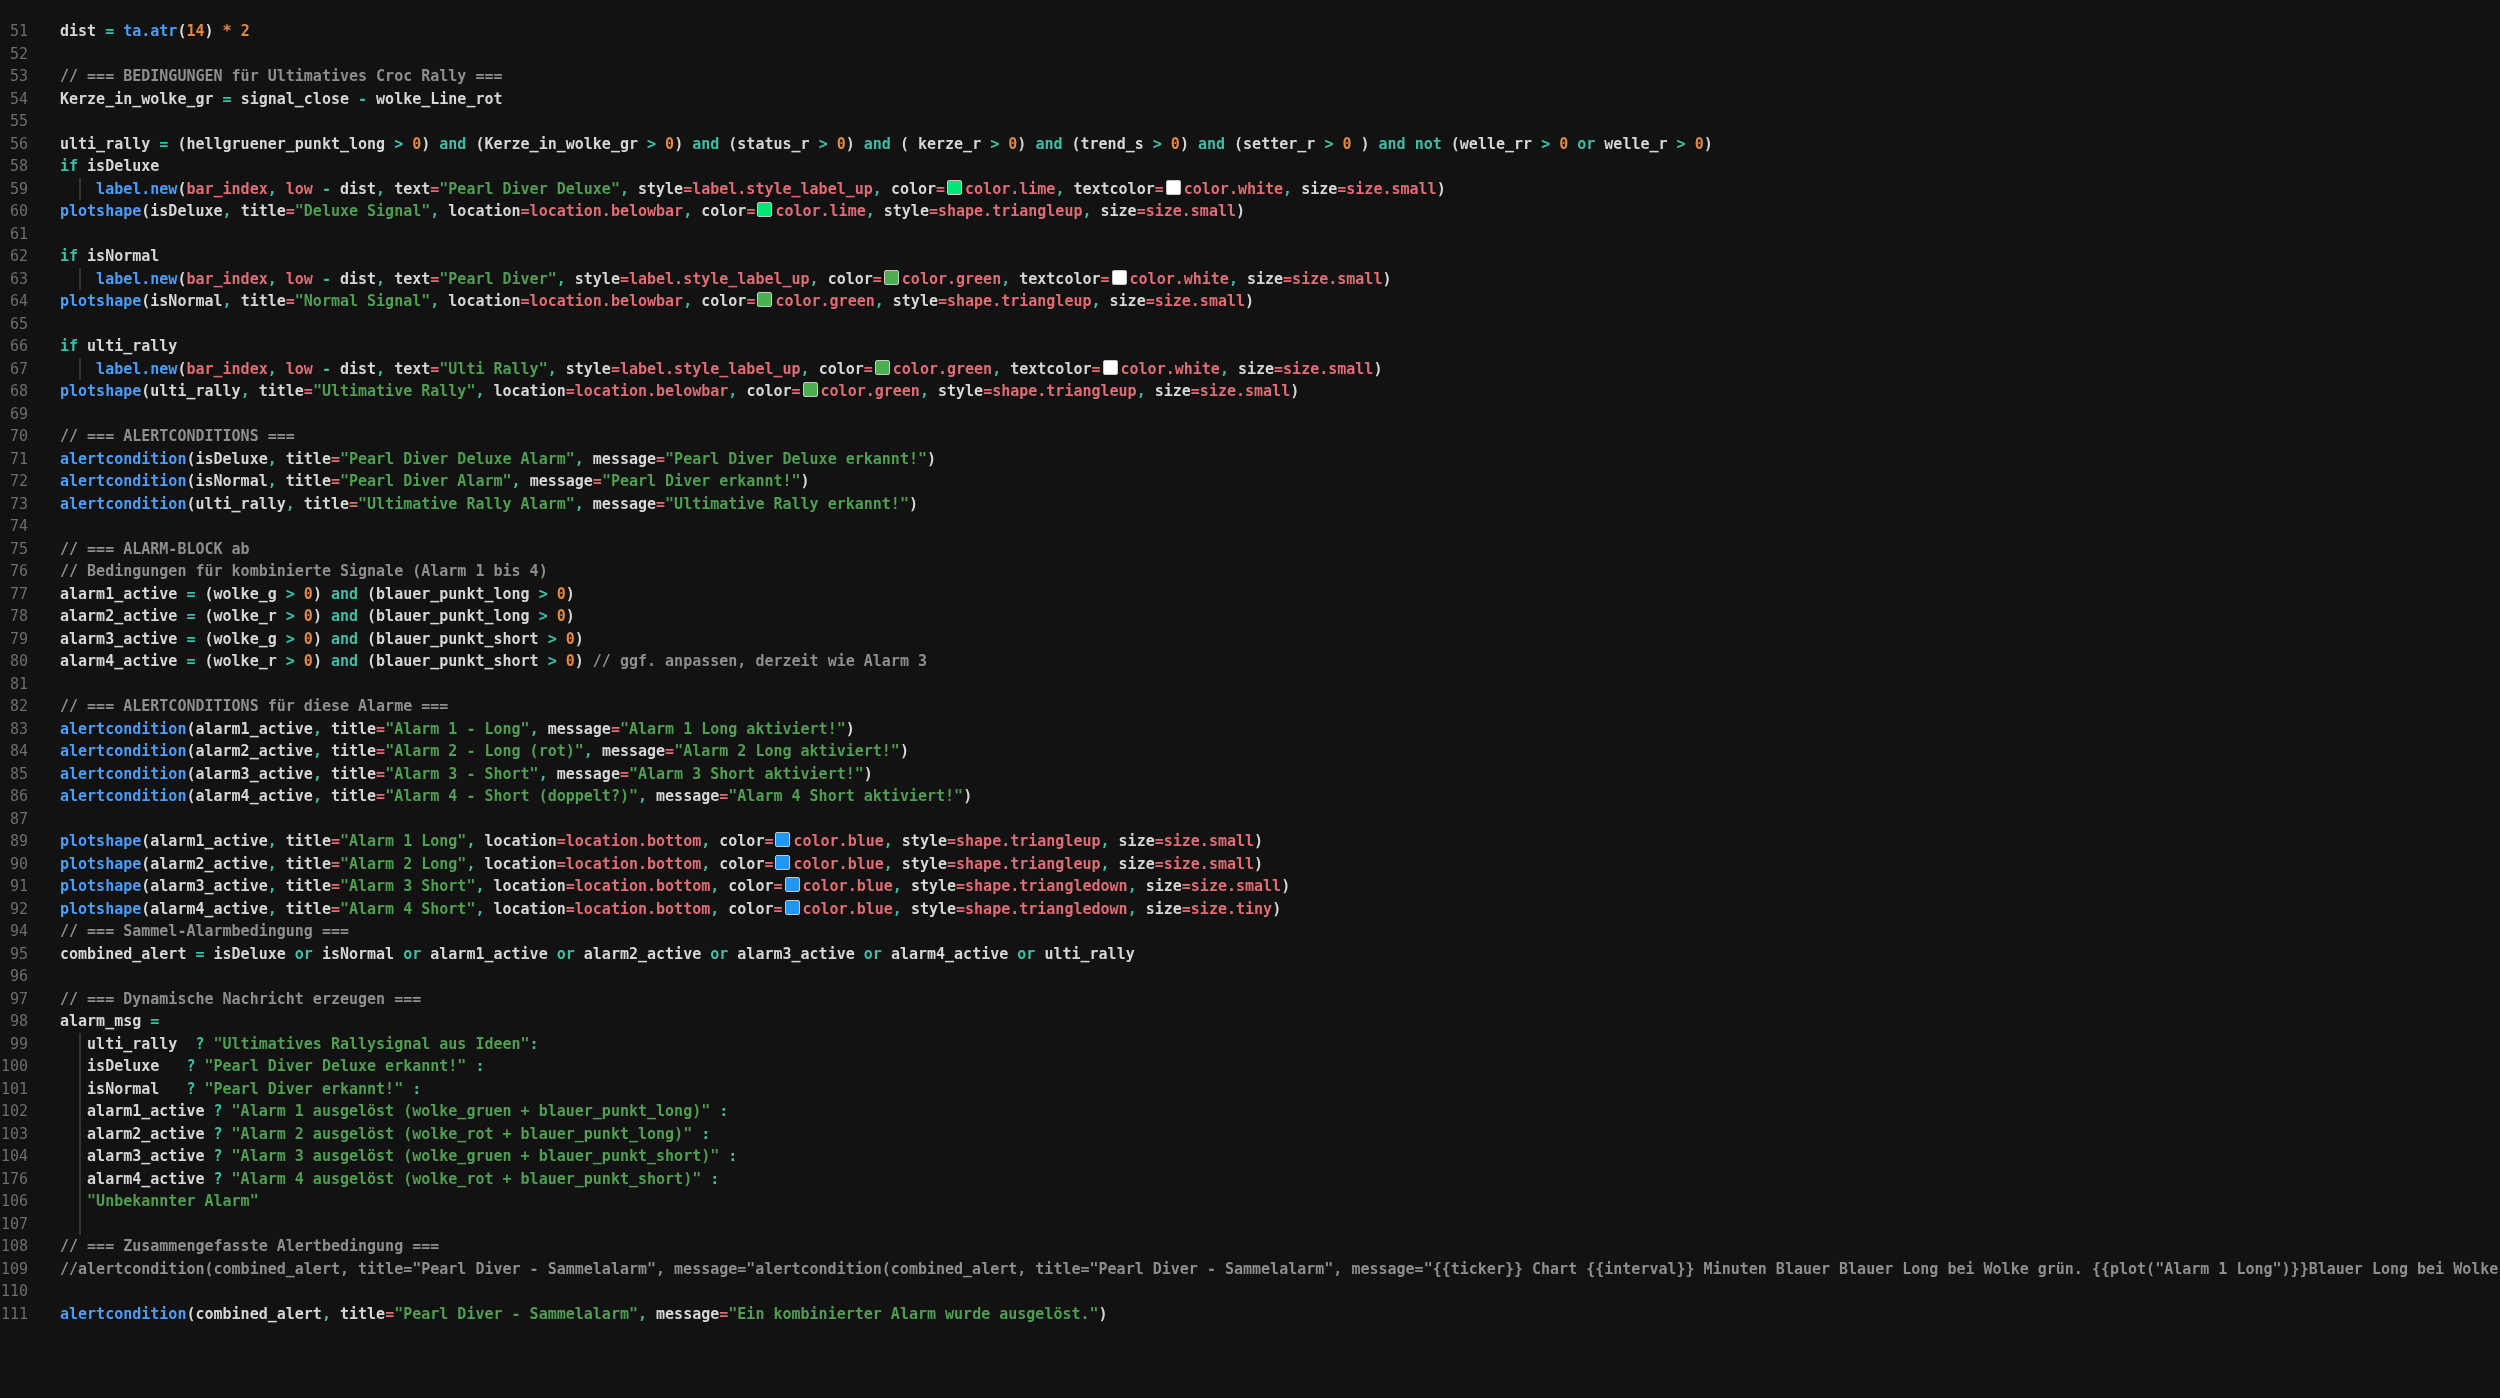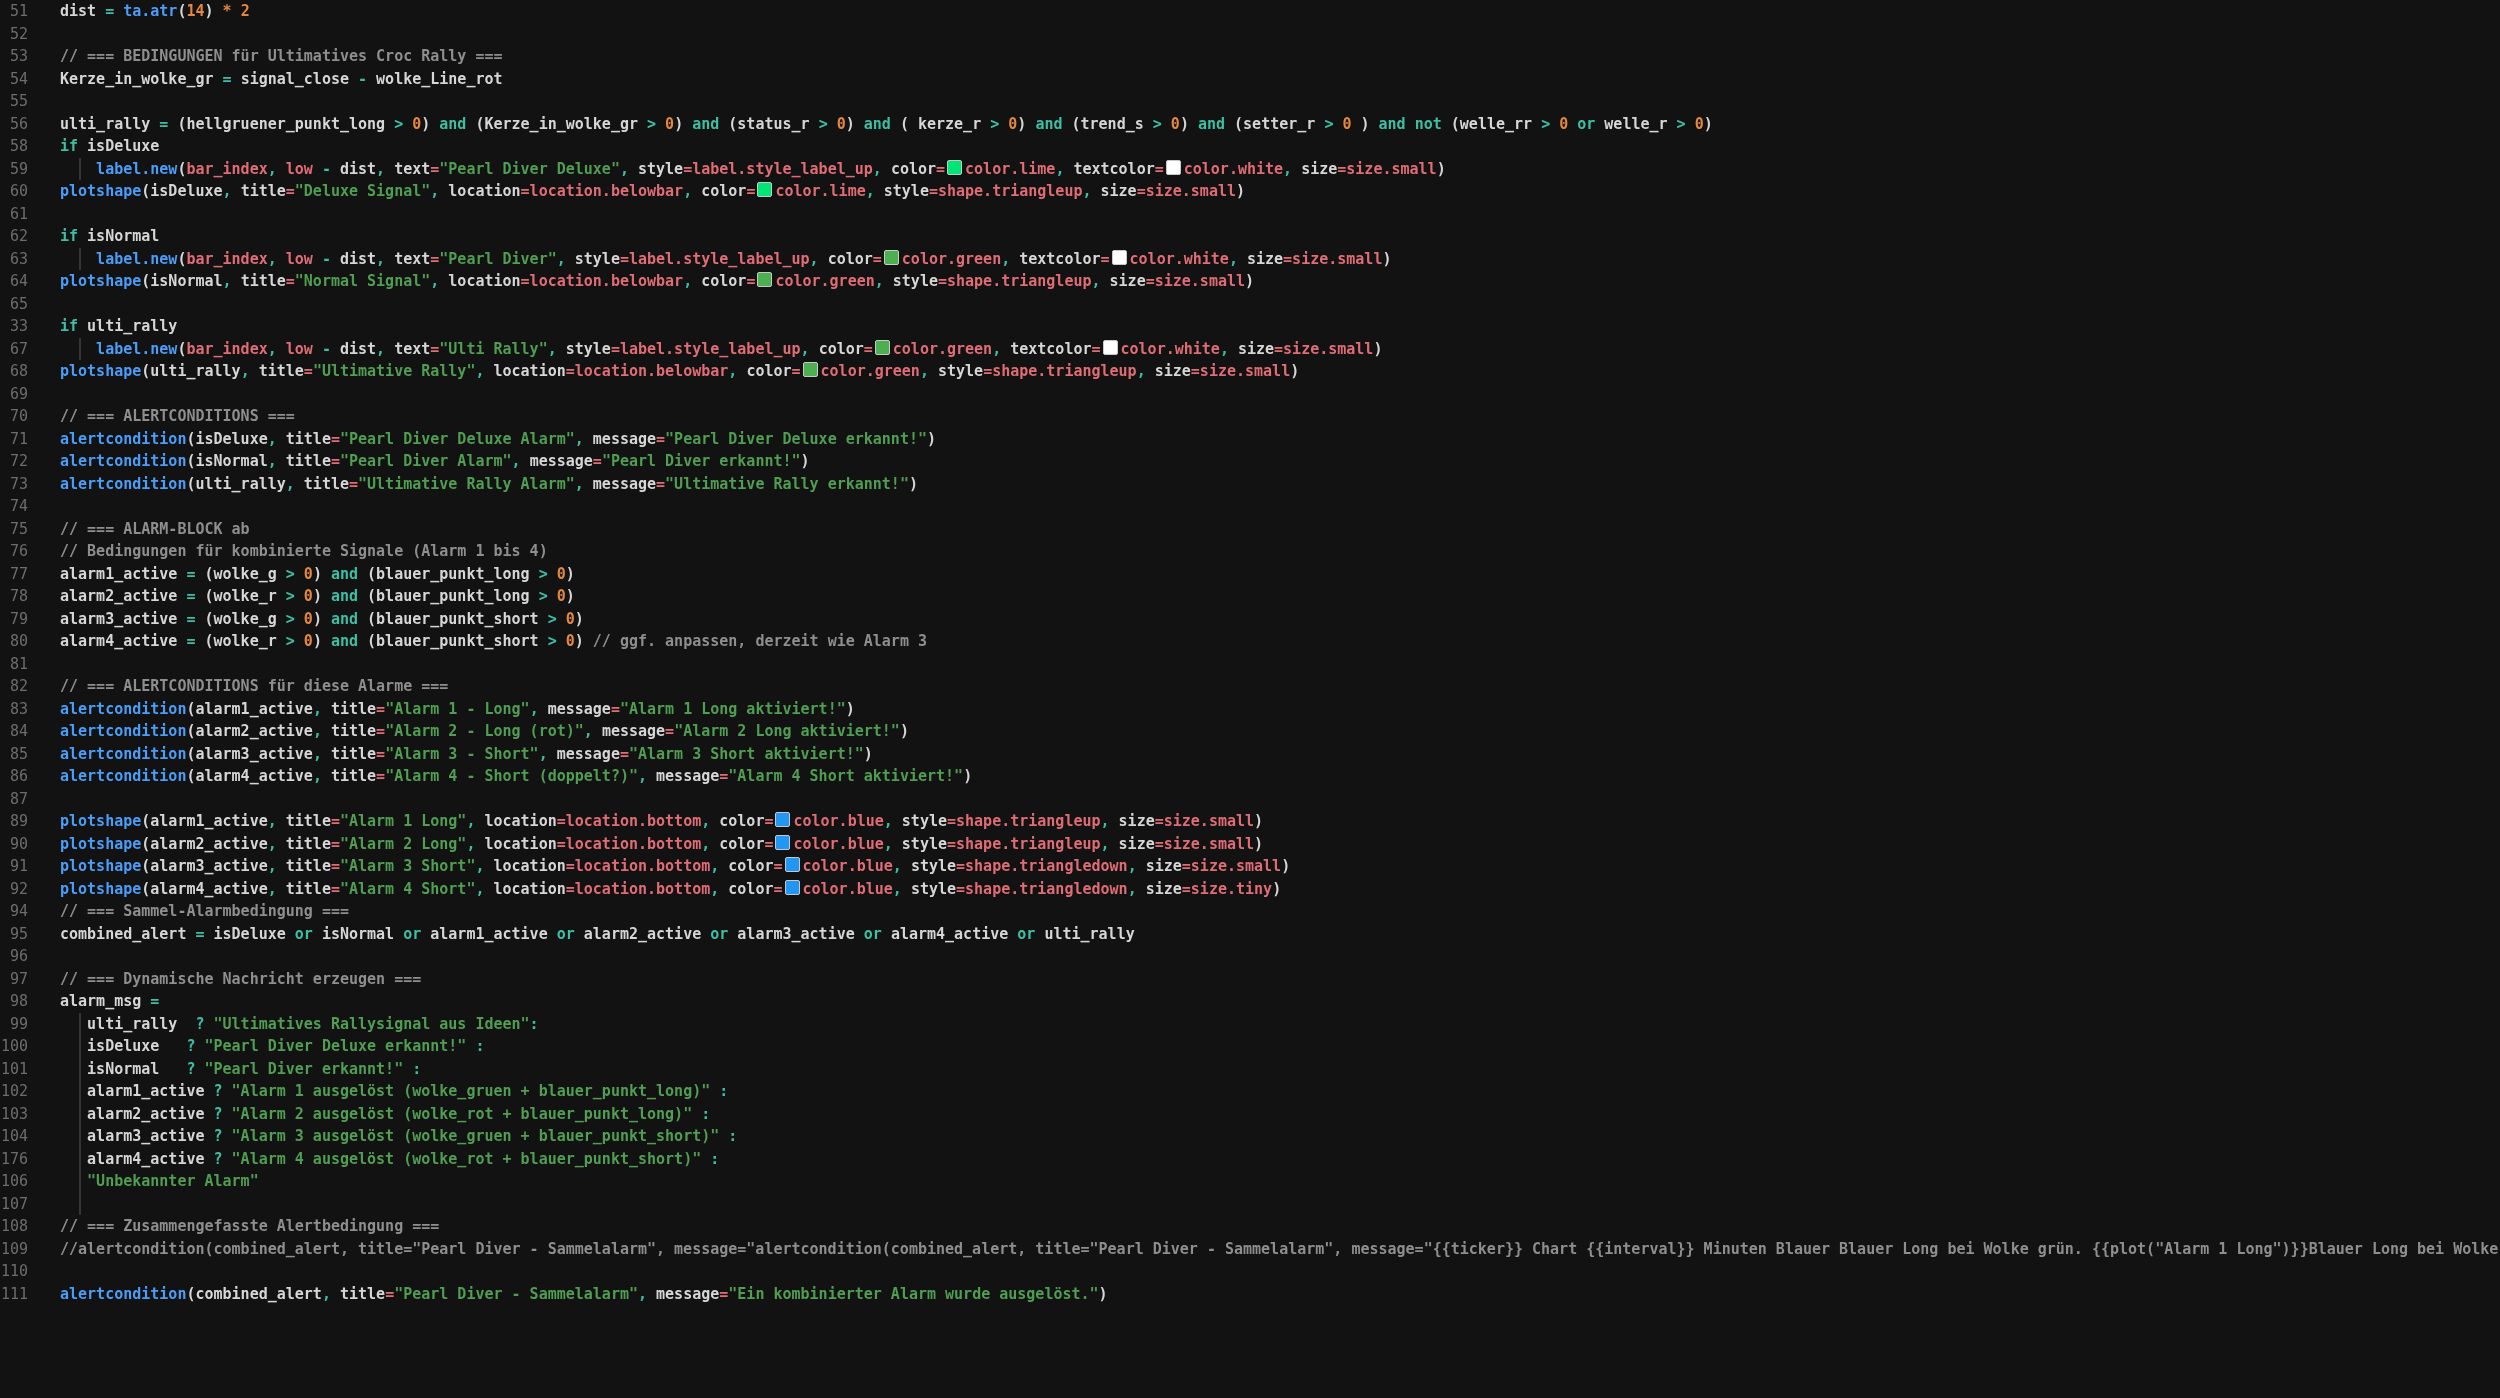--- a/index.html
+++ b/index.html
@@ -2,21 +2,21 @@
 <html style="--c-bg: #121212; --c-ln: #6d6d6d; --c-guide: #343434; --c-d: #d6d6d6; --c-k: #3dbfa5; --c-f: #4a9df8; --c-s: #4f9e52; --c-n: #e5883d; --c-v: #e06c75; --c-c: #8e8e8e;"><head>
 <meta charset="utf-8">
 <style>
   html,body{margin:0;padding:0;}
   body{
     width:2500px;height:1398px;overflow:hidden;
     background:var(--c-bg,#121212);
     font-family:"DejaVu Sans Mono","Liberation Mono",monospace;
     font-size:15px;
   }
-  .editor{position:relative;padding-top:0;}
+  .editor{position:relative;padding-top:20px;}
   .line{
     position:relative;height:22.5px;line-height:22.5px;
     padding-left:60px;white-space:pre;font-weight:700;color:var(--c-d,#d6d6d6);
   }
   .ln{
     position:absolute;left:0;top:0;width:28px;text-align:right;
     color:var(--c-ln,#6d6d6d);font-weight:400;
   }
   .guide{
     position:absolute;left:79px;top:0;bottom:0;width:2px;
@@ -48,21 +48,21 @@
       <div class="line"><span class="ln">55</span></div>
       <div class="line"><span class="ln">56</span><span class="tk-d">ulti_rally </span><span class="tk-k">= </span><span class="tk-d">(hellgruener_punkt_long </span><span class="tk-k">&gt; </span><span class="tk-n">0</span><span class="tk-d">) </span><span class="tk-k">and </span><span class="tk-d">(Kerze_in_wolke_gr </span><span class="tk-k">&gt; </span><span class="tk-n">0</span><span class="tk-d">) </span><span class="tk-k">and </span><span class="tk-d">(status_r </span><span class="tk-k">&gt; </span><span class="tk-n">0</span><span class="tk-d">) </span><span class="tk-k">and </span><span class="tk-d">( kerze_r </span><span class="tk-k">&gt; </span><span class="tk-n">0</span><span class="tk-d">) </span><span class="tk-k">and </span><span class="tk-d">(trend_s </span><span class="tk-k">&gt; </span><span class="tk-n">0</span><span class="tk-d">) </span><span class="tk-k">and </span><span class="tk-d">(setter_r </span><span class="tk-k">&gt; </span><span class="tk-n">0</span><span class="tk-d"> ) </span><span class="tk-k">and not </span><span class="tk-d">(welle_rr </span><span class="tk-k">&gt; </span><span class="tk-n">0</span><span class="tk-k"> or </span><span class="tk-d">welle_r </span><span class="tk-k">&gt; </span><span class="tk-n">0</span><span class="tk-d">)</span></div>
       <div class="line"><span class="ln">58</span><span class="tk-k">if </span><span class="tk-d">isDeluxe</span></div>
       <div class="line"><span class="ln">59</span><span class="guide"></span><span class="tk-f">    label.new</span><span class="tk-d">(</span><span class="tk-v">bar_index</span><span class="tk-k">, </span><span class="tk-v">low </span><span class="tk-k">- </span><span class="tk-d">dist</span><span class="tk-k">, </span><span class="tk-d">text</span><span class="tk-v">=</span><span class="tk-s">"Pearl Diver Deluxe"</span><span class="tk-k">, </span><span class="tk-d">style</span><span class="tk-v">=label.style_label_up</span><span class="tk-k">, </span><span class="tk-d">color</span><span class="tk-v">=</span><span class="chip" style="background: rgb(0, 230, 118);"></span><span class="tk-v">color.lime</span><span class="tk-k">, </span><span class="tk-d">textcolor</span><span class="tk-v">=</span><span class="chip" style="background: rgb(255, 255, 255);"></span><span class="tk-v">color.white</span><span class="tk-k">, </span><span class="tk-d">size</span><span class="tk-v">=size.small</span><span class="tk-d">)</span></div>
       <div class="line"><span class="ln">60</span><span class="tk-f">plotshape</span><span class="tk-d">(</span><span class="tk-d">isDeluxe</span><span class="tk-k">, </span><span class="tk-d">title</span><span class="tk-v">=</span><span class="tk-s">"Deluxe Signal"</span><span class="tk-k">, </span><span class="tk-d">location</span><span class="tk-v">=location.belowbar</span><span class="tk-k">, </span><span class="tk-d">color</span><span class="tk-v">=</span><span class="chip" style="background: rgb(0, 230, 118);"></span><span class="tk-v">color.lime</span><span class="tk-k">, </span><span class="tk-d">style</span><span class="tk-v">=shape.triangleup</span><span class="tk-k">, </span><span class="tk-d">size</span><span class="tk-v">=size.small</span><span class="tk-d">)</span></div>
       <div class="line"><span class="ln">61</span></div>
       <div class="line"><span class="ln">62</span><span class="tk-k">if </span><span class="tk-d">isNormal</span></div>
       <div class="line"><span class="ln">63</span><span class="guide"></span><span class="tk-f">    label.new</span><span class="tk-d">(</span><span class="tk-v">bar_index</span><span class="tk-k">, </span><span class="tk-v">low </span><span class="tk-k">- </span><span class="tk-d">dist</span><span class="tk-k">, </span><span class="tk-d">text</span><span class="tk-v">=</span><span class="tk-s">"Pearl Diver"</span><span class="tk-k">, </span><span class="tk-d">style</span><span class="tk-v">=label.style_label_up</span><span class="tk-k">, </span><span class="tk-d">color</span><span class="tk-v">=</span><span class="chip" style="background: rgb(76, 175, 80);"></span><span class="tk-v">color.green</span><span class="tk-k">, </span><span class="tk-d">textcolor</span><span class="tk-v">=</span><span class="chip" style="background: rgb(255, 255, 255);"></span><span class="tk-v">color.white</span><span class="tk-k">, </span><span class="tk-d">size</span><span class="tk-v">=size.small</span><span class="tk-d">)</span></div>
       <div class="line"><span class="ln">64</span><span class="tk-f">plotshape</span><span class="tk-d">(</span><span class="tk-d">isNormal</span><span class="tk-k">, </span><span class="tk-d">title</span><span class="tk-v">=</span><span class="tk-s">"Normal Signal"</span><span class="tk-k">, </span><span class="tk-d">location</span><span class="tk-v">=location.belowbar</span><span class="tk-k">, </span><span class="tk-d">color</span><span class="tk-v">=</span><span class="chip" style="background: rgb(76, 175, 80);"></span><span class="tk-v">color.green</span><span class="tk-k">, </span><span class="tk-d">style</span><span class="tk-v">=shape.triangleup</span><span class="tk-k">, </span><span class="tk-d">size</span><span class="tk-v">=size.small</span><span class="tk-d">)</span></div>
       <div class="line"><span class="ln">65</span></div>
-      <div class="line"><span class="ln">33</span><span class="tk-k">if </span><span class="tk-d">ulti_rally</span></div>
+      <div class="line"><span class="ln">66</span><span class="tk-k">if </span><span class="tk-d">ulti_rally</span></div>
       <div class="line"><span class="ln">67</span><span class="guide"></span><span class="tk-f">    label.new</span><span class="tk-d">(</span><span class="tk-v">bar_index</span><span class="tk-k">, </span><span class="tk-v">low </span><span class="tk-k">- </span><span class="tk-d">dist</span><span class="tk-k">, </span><span class="tk-d">text</span><span class="tk-v">=</span><span class="tk-s">"Ulti Rally"</span><span class="tk-k">, </span><span class="tk-d">style</span><span class="tk-v">=label.style_label_up</span><span class="tk-k">, </span><span class="tk-d">color</span><span class="tk-v">=</span><span class="chip" style="background: rgb(76, 175, 80);"></span><span class="tk-v">color.green</span><span class="tk-k">, </span><span class="tk-d">textcolor</span><span class="tk-v">=</span><span class="chip" style="background: rgb(255, 255, 255);"></span><span class="tk-v">color.white</span><span class="tk-k">, </span><span class="tk-d">size</span><span class="tk-v">=size.small</span><span class="tk-d">)</span></div>
       <div class="line"><span class="ln">68</span><span class="tk-f">plotshape</span><span class="tk-d">(</span><span class="tk-d">ulti_rally</span><span class="tk-k">, </span><span class="tk-d">title</span><span class="tk-v">=</span><span class="tk-s">"Ultimative Rally"</span><span class="tk-k">, </span><span class="tk-d">location</span><span class="tk-v">=location.belowbar</span><span class="tk-k">, </span><span class="tk-d">color</span><span class="tk-v">=</span><span class="chip" style="background: rgb(76, 175, 80);"></span><span class="tk-v">color.green</span><span class="tk-k">, </span><span class="tk-d">style</span><span class="tk-v">=shape.triangleup</span><span class="tk-k">, </span><span class="tk-d">size</span><span class="tk-v">=size.small</span><span class="tk-d">)</span></div>
       <div class="line"><span class="ln">69</span></div>
       <div class="line"><span class="ln">70</span><span class="tk-c">// === ALERTCONDITIONS ===</span></div>
       <div class="line"><span class="ln">71</span><span class="tk-f">alertcondition</span><span class="tk-d">(</span><span class="tk-d">isDeluxe</span><span class="tk-k">, </span><span class="tk-d">title</span><span class="tk-v">=</span><span class="tk-s">"Pearl Diver Deluxe Alarm"</span><span class="tk-k">, </span><span class="tk-d">message</span><span class="tk-v">=</span><span class="tk-s">"Pearl Diver Deluxe erkannt!"</span><span class="tk-d">)</span></div>
       <div class="line"><span class="ln">72</span><span class="tk-f">alertcondition</span><span class="tk-d">(</span><span class="tk-d">isNormal</span><span class="tk-k">, </span><span class="tk-d">title</span><span class="tk-v">=</span><span class="tk-s">"Pearl Diver Alarm"</span><span class="tk-k">, </span><span class="tk-d">message</span><span class="tk-v">=</span><span class="tk-s">"Pearl Diver erkannt!"</span><span class="tk-d">)</span></div>
       <div class="line"><span class="ln">73</span><span class="tk-f">alertcondition</span><span class="tk-d">(</span><span class="tk-d">ulti_rally</span><span class="tk-k">, </span><span class="tk-d">title</span><span class="tk-v">=</span><span class="tk-s">"Ultimative Rally Alarm"</span><span class="tk-k">, </span><span class="tk-d">message</span><span class="tk-v">=</span><span class="tk-s">"Ultimative Rally erkannt!"</span><span class="tk-d">)</span></div>
       <div class="line"><span class="ln">74</span></div>
       <div class="line"><span class="ln">75</span><span class="tk-c">// === ALARM-BLOCK ab</span></div>
       <div class="line"><span class="ln">76</span><span class="tk-c">// Bedingungen für kombinierte Signale (Alarm 1 bis 4)</span></div>

